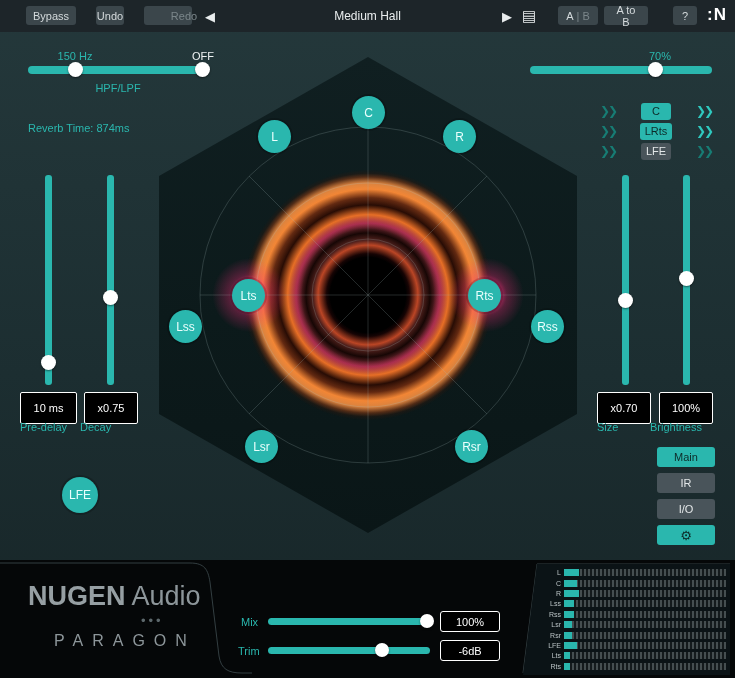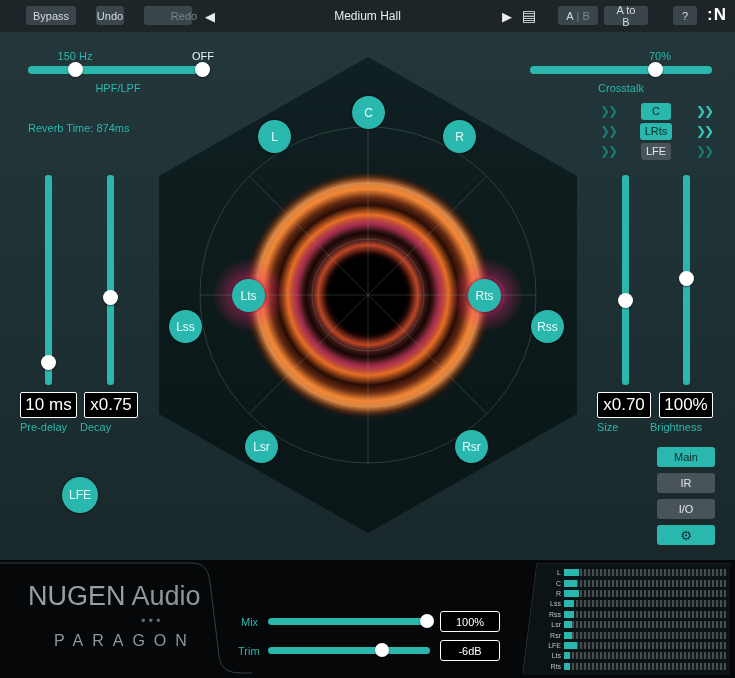--- a/index.html
+++ b/index.html
@@ -77,33 +77,33 @@
   .chev{font-size:12px;letter-spacing:-2px;background:none;border:none;padding:0;font-family:inherit;}
   .chev.bright{color:#2fc9bf;}
   .chev.dim{color:#177c74;}
   .route-btn{height:17px;min-width:30px;padding:0 5px;border:none;border-radius:3px;font-size:11px;font-family:inherit;display:flex;align-items:center;justify-content:center;}
   .route-btn.on{background:var(--accent);color:#0d2b29;}
   .route-btn.off{background:#49545a;color:#e3e7e8;}
   
   .vslider{position:absolute;width:7px;height:210px;top:175px;border-radius:3px;background:var(--accent);}
   .vslider .knob{position:absolute;left:-4px;width:15px;height:15px;border-radius:50%;background:#fff;box-shadow:0 1px 2px rgba(0,0,0,.5);}
   .vbox{
-    position:absolute;top:392px;height:26px;background:#000;border:1px solid #fff;border-radius:2px;
-    color:#fff;font-size:17px;display:flex;align-items:center;justify-content:center;box-sizing:border-box;
+    position:absolute;top:392px;height:32px;background:#000;border:1px solid #fff;border-radius:2px;
+    color:#fff;font-size:11px;display:flex;align-items:center;justify-content:center;box-sizing:border-box;
   }
   .plabel{position:absolute;top:421px;color:var(--accent);font-size:11px;}
   
   .view-btn{position:absolute;left:657px;width:58px;height:20px;border:none;border-radius:3px;font-size:11px;font-family:inherit;display:flex;align-items:center;justify-content:center;}
   .view-btn.active{background:var(--accent);color:#0d2b29;}
   .view-btn.idle{background:#49545a;color:#e3e7e8;}
   
   .footer{position:absolute;left:0;top:560px;width:735px;height:118px;background:#050708;border-top:1px solid #27323500;box-sizing:border-box;}
   .outline-svg{position:absolute;left:0;top:0;width:735px;height:118px;pointer-events:none;}
   .brand{position:absolute;left:28px;top:20px;font-size:27px;color:#969fa3;}
-  .brand b{font-weight:400;}
+  .brand b{font-weight:700;}
   .brand span{font-weight:300;color:#8d969a;}
   .dots{position:absolute;left:141px;top:52px;color:#5d686c;font-size:13px;letter-spacing:3px;}
   .product{position:absolute;left:54px;top:71px;color:#8d969a;font-size:16px;letter-spacing:9px;}
   .f-label{position:absolute;color:var(--accent);font-size:11px;}
   .f-slider{position:absolute;width:162px;height:7px;border-radius:4px;background:var(--accent);}
   .f-slider .knob{position:absolute;top:-4px;width:14px;height:14px;border-radius:50%;background:#fff;box-shadow:0 1px 2px rgba(0,0,0,.5);}
   .f-box{position:absolute;width:60px;height:21px;background:#000;border:1px solid #fff;border-radius:3px;color:#fff;font-size:11px;display:flex;align-items:center;justify-content:center;box-sizing:border-box;}
   
   .meters{
     position:absolute;left:520px;top:3px;width:210px;height:111px;background:#0b1316;
@@ -170,21 +170,20 @@
     <div class="knob" style="left:167px;"></div>
   </div>
   <div class="lab teal-text" style="left:28px;top:82px;width:180px;">HPF/LPF</div>
 
   <div class="lab teal-text" style="left:28px;top:122px;width:160px;text-align:left;">Reverb Time: 874ms</div>
 
   <div class="lab teal-text" style="left:640px;top:50px;width:40px;">70%</div>
   <div class="hslider" style="left:530px;top:66px;width:182px;">
     <div class="knob" style="left:118px;"></div>
   </div>
-  <div class="lab teal-text" style="left:530px;top:82px;width:182px;">Crosstalk</div>
 
   <div class="route-row" style="top:102px;">
     <button class="chev dim">❯❯</button>
     <button class="route-btn on">C</button>
     <button class="chev bright">❯❯</button>
   </div>
   <div class="route-row" style="top:122px;">
     <button class="chev dim">❯❯</button>
     <button class="route-btn on">LRts</button>
     <button class="chev bright">❯❯</button>

